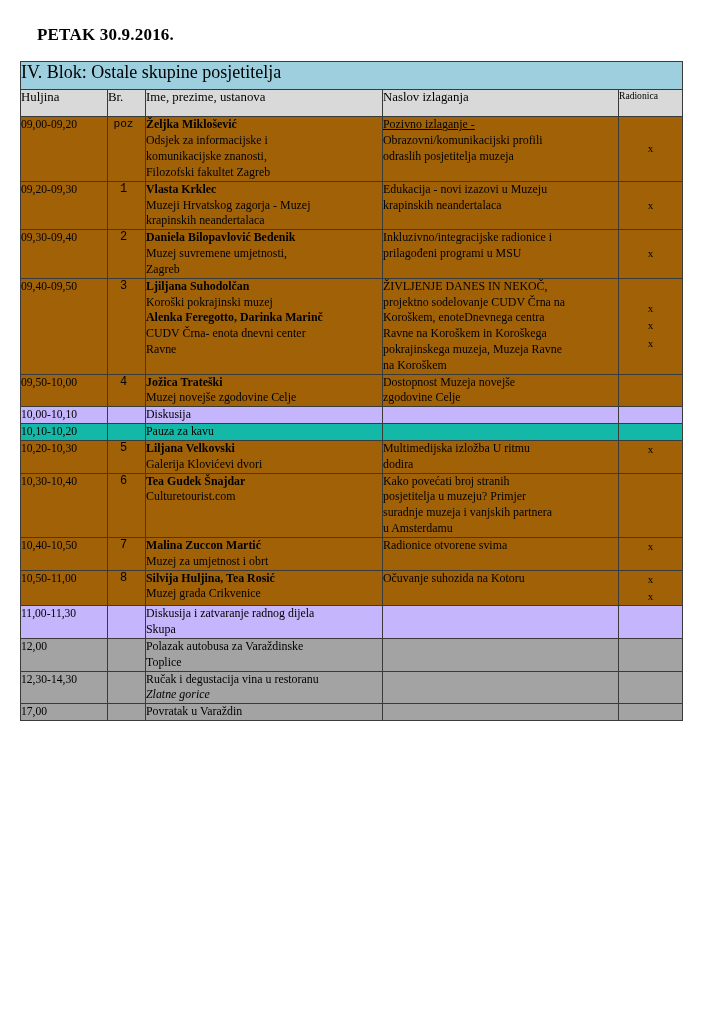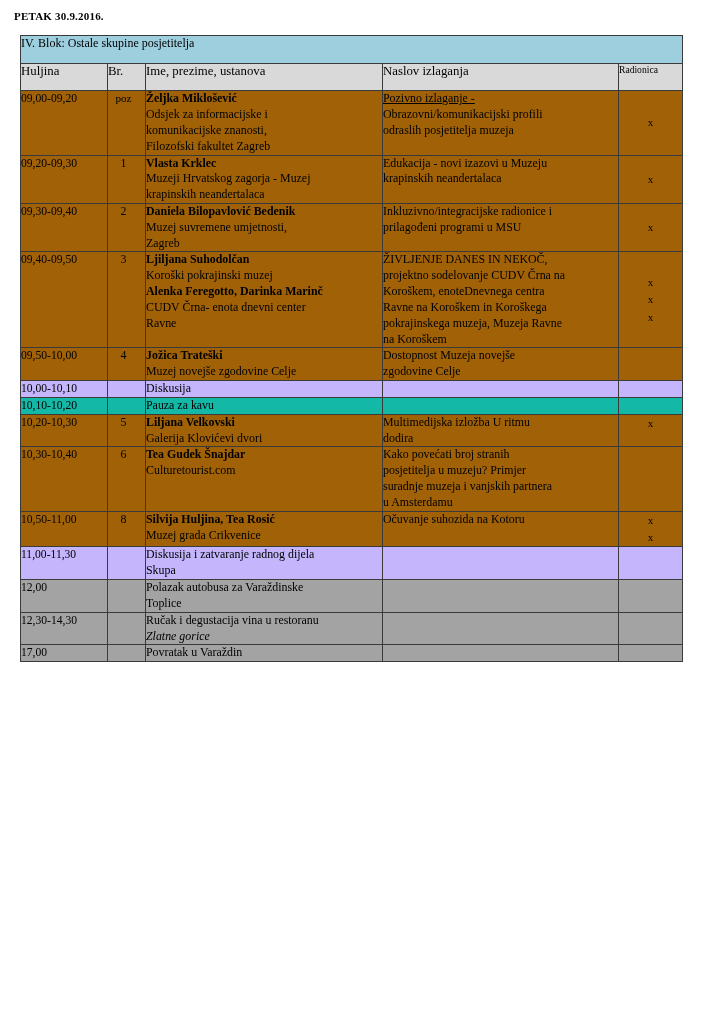--- a/index.html
+++ b/index.html
@@ -18,24 +18,24 @@
   .page {
     position: relative;
     width: 702px;
     height: 1024px;
     box-sizing: border-box;
     padding: 0;
   }
   .doc-title {
     font-family: "Liberation Serif", "DejaVu Serif", serif;
     font-weight: bold;
-    font-size: 11px;
+    font-size: 17px;
     letter-spacing: 0.2px;
-    margin: 1px;
-    padding: 9px 0 0 13px;
+    margin: 16px;
+    padding: 9px 0 0 21px;
     line-height: 1.2;
   }
   table.schedule {
     border-collapse: collapse;
     table-layout: fixed;
     width: 662px;
     margin: 12px 0 0 20px;
     border: 1px solid #2f2f2f;
   }
   table.schedule td,
@@ -51,21 +51,21 @@
   col.c-num   { width: 38px; }
   col.c-name  { width: 237px; }
   col.c-title { width: 236px; }
   col.c-work  { width: 64px; }
 
   
   .block-header td {
     background: #9dcfdf;
     text-align: center;
     vertical-align: middle;
-    font-size: 12px;
+    font-size: 18px;
     height: 27px;
     padding: 4px 4px 5px 4px;
   }
   
   .col-header td {
     background: #d9d9d9;
     text-align: center;
     vertical-align: middle;
     font-weight: bold;
     font-size: 12.8px;
@@ -83,20 +83,21 @@
   }
   .cell.time {
     font-size: 11.6px;
     white-space: nowrap;
   }
   .cell.num {
     text-align: center;
     font-size: 11.9px;
     padding-left: 2px;
     padding-right: 8px;
+    font-family: Liberation Mono, monospace;
   }
   .cell.num.poz {
     font-size: 11.2px;
   }
   .cell.work {
     text-align: center;
     font-size: 11.2px;
     line-height: 1.55;
   }
   .cell.work.mid {
@@ -269,20 +270,34 @@
           </td>
           <td class="cell title">
             <span class="ln">Kako povećati broj stranih</span>
             <span class="ln">posjetitelja u muzeju? Primjer</span>
             <span class="ln">suradnje muzeja i vanjskih partnera</span>
             <span class="ln">u Amsterdamu</span>
           </td>
           <td class="cell work mid"></td>
         </tr>
         <tr class="tint-white">
+          <td class="cell time">10,40-10,50</td>
+          <td class="cell num">7</td>
+          <td class="cell name">
+            <span class="ln strong">Malina Zuccon Martić</span>
+            <span class="ln">Muzej za umjetnost i obrt</span>
+          </td>
+          <td class="cell title">
+            <span class="ln">Radionice otvorene svima</span>
+          </td>
+          <td class="cell work">
+            <span class="ln">x</span>
+          </td>
+        </tr>
+        <tr class="tint-white">
           <td class="cell time">10,50-11,00</td>
           <td class="cell num">8</td>
           <td class="cell name">
             <span class="ln strong">Silvija Huljina, Tea Rosić</span>
             <span class="ln">Muzej grada Crikvenice</span>
           </td>
           <td class="cell title">
             <span class="ln">Očuvanje suhozida na Kotoru</span>
           </td>
           <td class="cell work">

